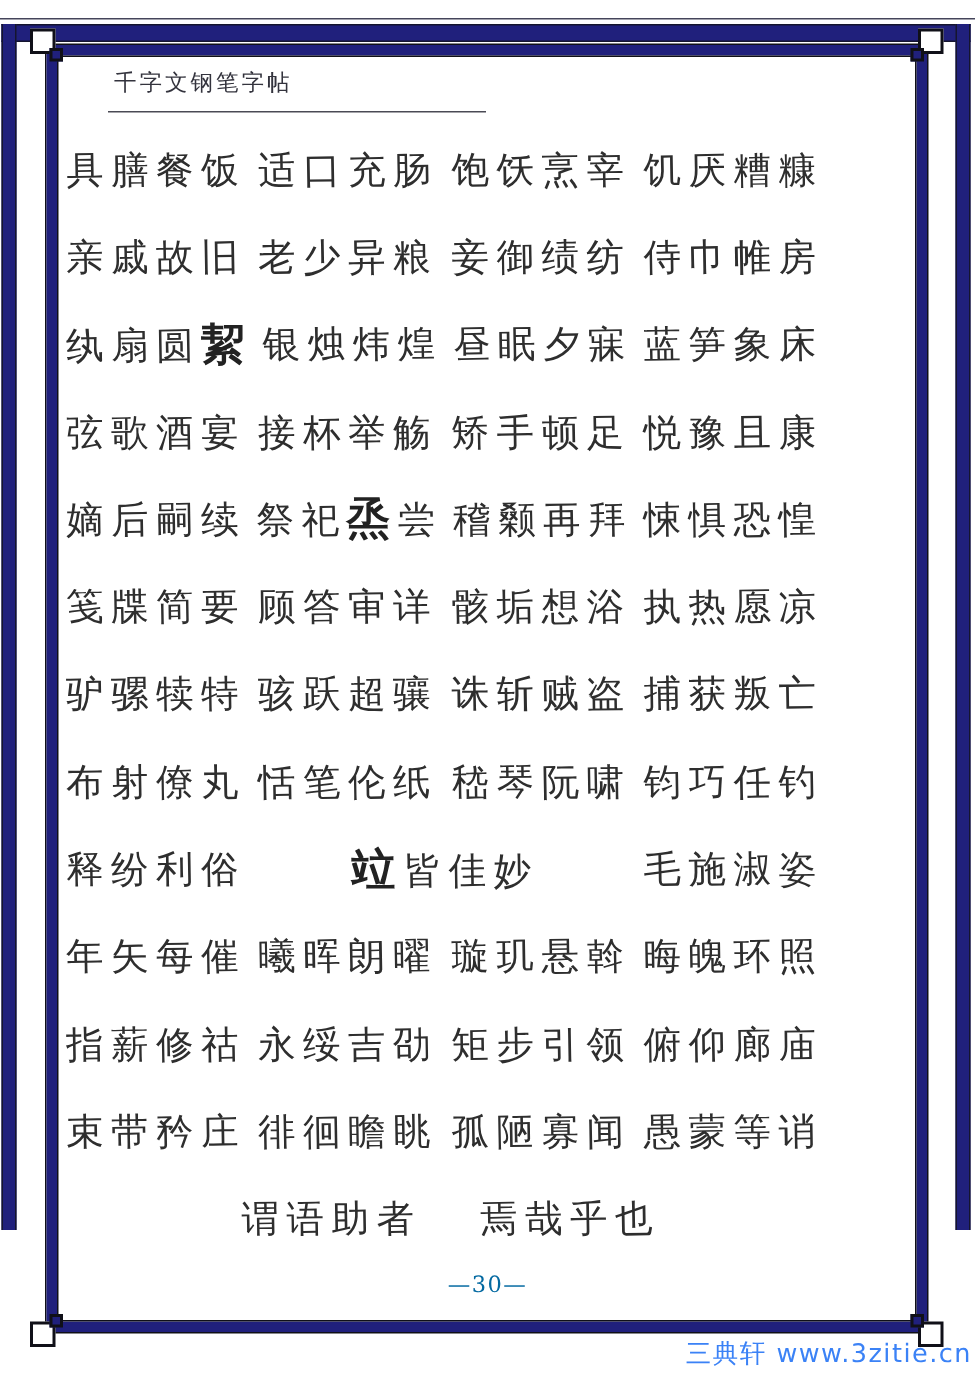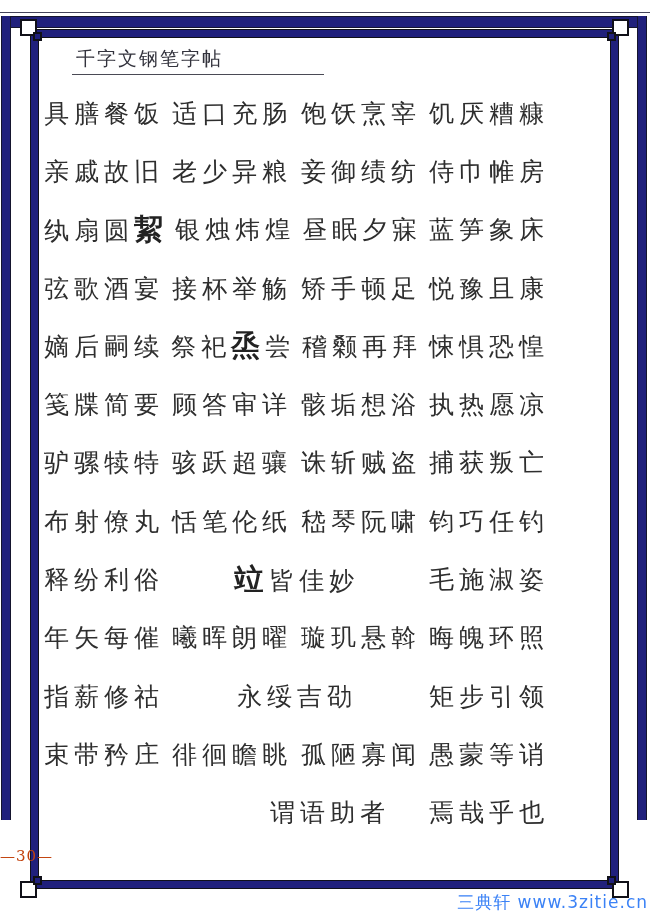--- a/index.html
+++ b/index.html
@@ -22,39 +22,39 @@
   
   .knot{position:absolute;width:13px;height:13px;border:2px solid #101018;background:#fff;z-index:3;}
   .knot::after{content:"";position:absolute;width:5px;height:5px;border:2px solid #101018;background:#20207c;}
   .knot-tl{left:20px;top:19px;}   .knot-tl::after{right:-7px;bottom:-7px;}
   .knot-tr{right:21px;top:19px;}  .knot-tr::after{left:-7px;bottom:-7px;}
   .knot-bl{left:20px;bottom:17px;}  .knot-bl::after{right:-7px;top:-7px;}
   .knot-br{right:21px;bottom:17px;} .knot-br::after{left:-7px;top:-7px;}
   
   .title{
     position:absolute;left:76px;top:46px;
-    font-size:19px;letter-spacing:2px;color:#33333d;
+    font-size:15px;letter-spacing:2px;color:#33333d;
     font-family:Liberation Sans, sans-serif;
   }
   .title-rule{position:absolute;left:72px;top:74px;width:252px;height:0;border-top:1.5px solid #4a4a55;}
   .rows{position:absolute;left:44px;top:84px;width:500px;}
   .row{height:58.3px;display:flex;align-items:center;justify-content:space-between;}
-  .row.partial{justify-content:flex-end;gap:44px;padding-left:8px;}
+  .row.partial{justify-content:center;gap:44px;padding-left:8px;}
   .phrase{white-space:nowrap;}
   .char{
     display:inline-block;margin-right:5px;
     font-size:25px;color:#2e2e2e;
     font-family:"DejaVu Serif",serif;
     transform:rotate(-1deg);
   }
   .char:last-child{margin-right:0;}
   .char.em{font-weight:bold;font-size:29px;transform:none;color:#222;}
   .page-number{
-    position:absolute;left:0;right:0;top:847px;
-    font-size:15px;color:#c2410c;font-family:"DejaVu Serif",serif;letter-spacing:1px;
+    position:absolute;left:0;right:0;top:847px;text-align:center;
+    font-size:15px;color:#0369a1;font-family:"DejaVu Serif",serif;letter-spacing:1px;
   }
   .watermark{
     position:absolute;right:2px;bottom:1px;
     font-size:17px;color:#3b82f6;letter-spacing:1px;
     font-family:"DejaVu Sans",sans-serif;
   }
 </style>
 </head>
 <body>
 
@@ -132,20 +132,21 @@
     <div class="row">
       <span class="phrase"><span class="char">年</span><span class="char">矢</span><span class="char">每</span><span class="char">催</span></span>
       <span class="phrase"><span class="char">曦</span><span class="char">晖</span><span class="char">朗</span><span class="char">曜</span></span>
       <span class="phrase"><span class="char">璇</span><span class="char">玑</span><span class="char">悬</span><span class="char">斡</span></span>
       <span class="phrase"><span class="char">晦</span><span class="char">魄</span><span class="char">环</span><span class="char">照</span></span>
     </div>
     <div class="row">
       <span class="phrase"><span class="char">指</span><span class="char">薪</span><span class="char">修</span><span class="char">祜</span></span>
       <span class="phrase"><span class="char">永</span><span class="char">绥</span><span class="char">吉</span><span class="char">劭</span></span>
       <span class="phrase"><span class="char">矩</span><span class="char">步</span><span class="char">引</span><span class="char">领</span></span>
+      <span class="phrase"><span class="char">俯</span><span class="char">仰</span><span class="char">廊</span><span class="char">庙</span></span>
     </div>
     <div class="row">
       <span class="phrase"><span class="char">束</span><span class="char">带</span><span class="char">矜</span><span class="char">庄</span></span>
       <span class="phrase"><span class="char">徘</span><span class="char">徊</span><span class="char">瞻</span><span class="char">眺</span></span>
       <span class="phrase"><span class="char">孤</span><span class="char">陋</span><span class="char">寡</span><span class="char">闻</span></span>
       <span class="phrase"><span class="char">愚</span><span class="char">蒙</span><span class="char">等</span><span class="char">诮</span></span>
     </div>
     <div class="row partial">
       <span class="phrase"><span class="char">谓</span><span class="char">语</span><span class="char">助</span><span class="char">者</span></span>
       <span class="phrase"><span class="char">焉</span><span class="char">哉</span><span class="char">乎</span><span class="char">也</span></span>

